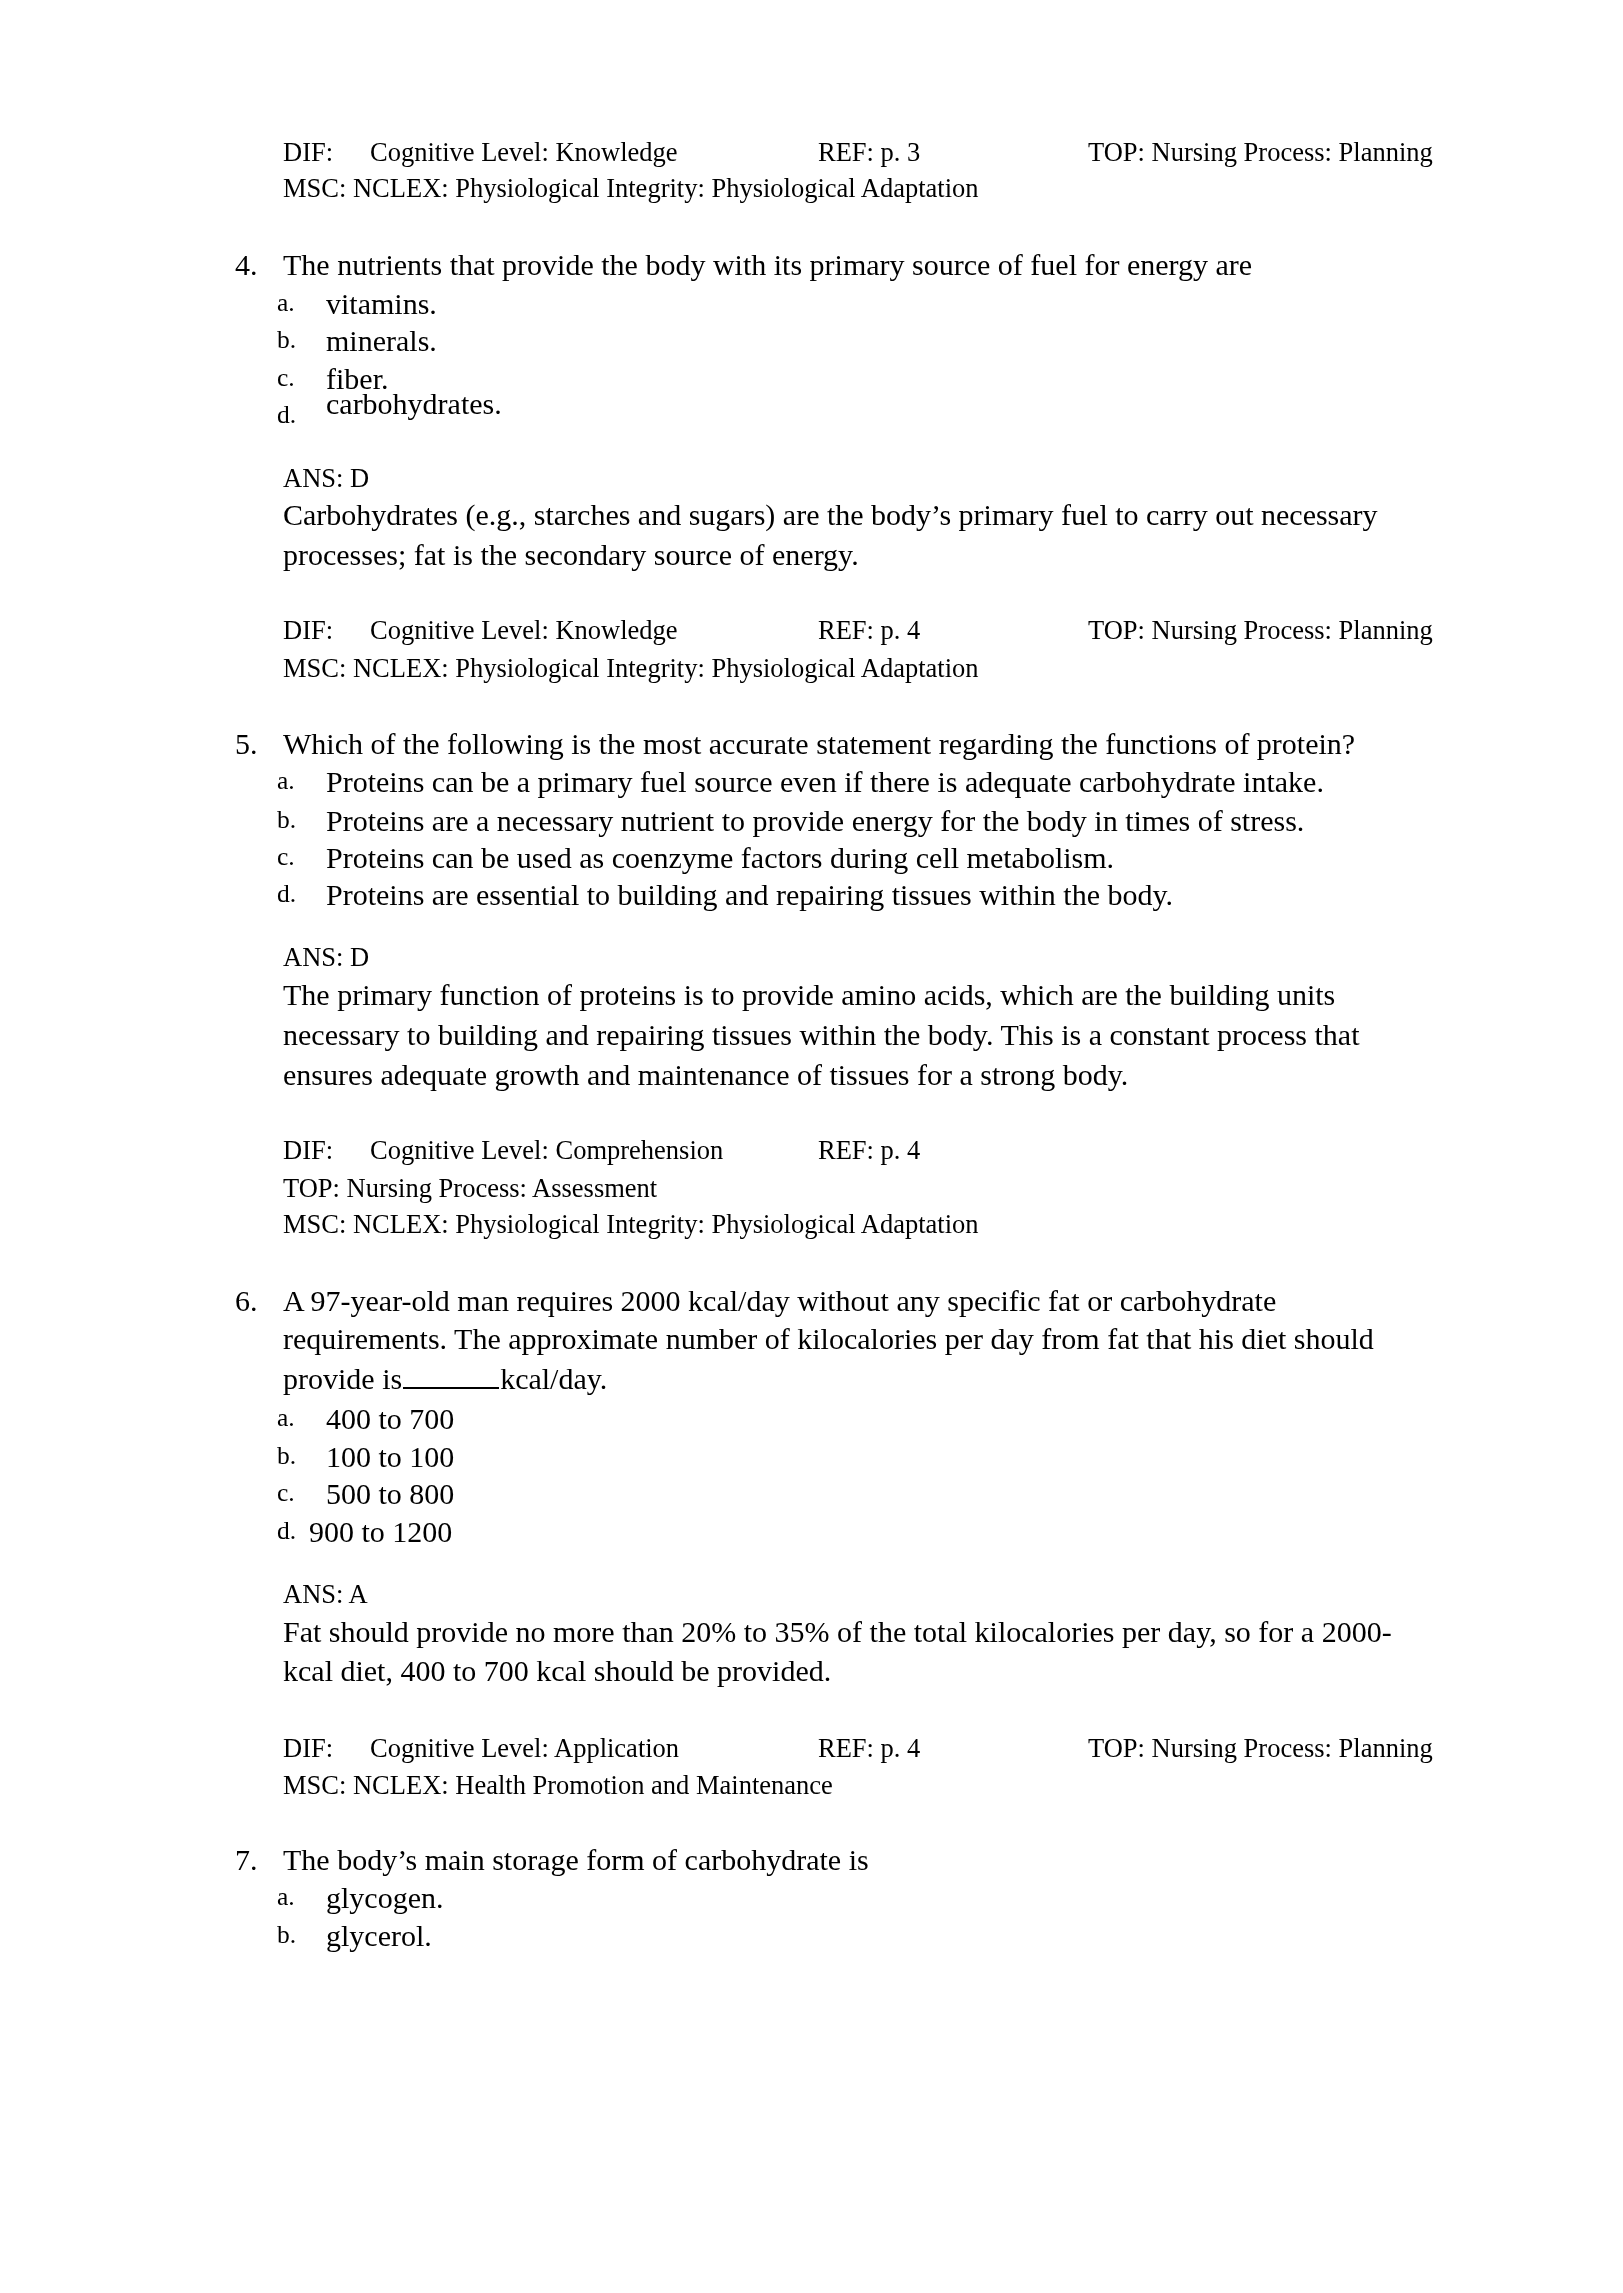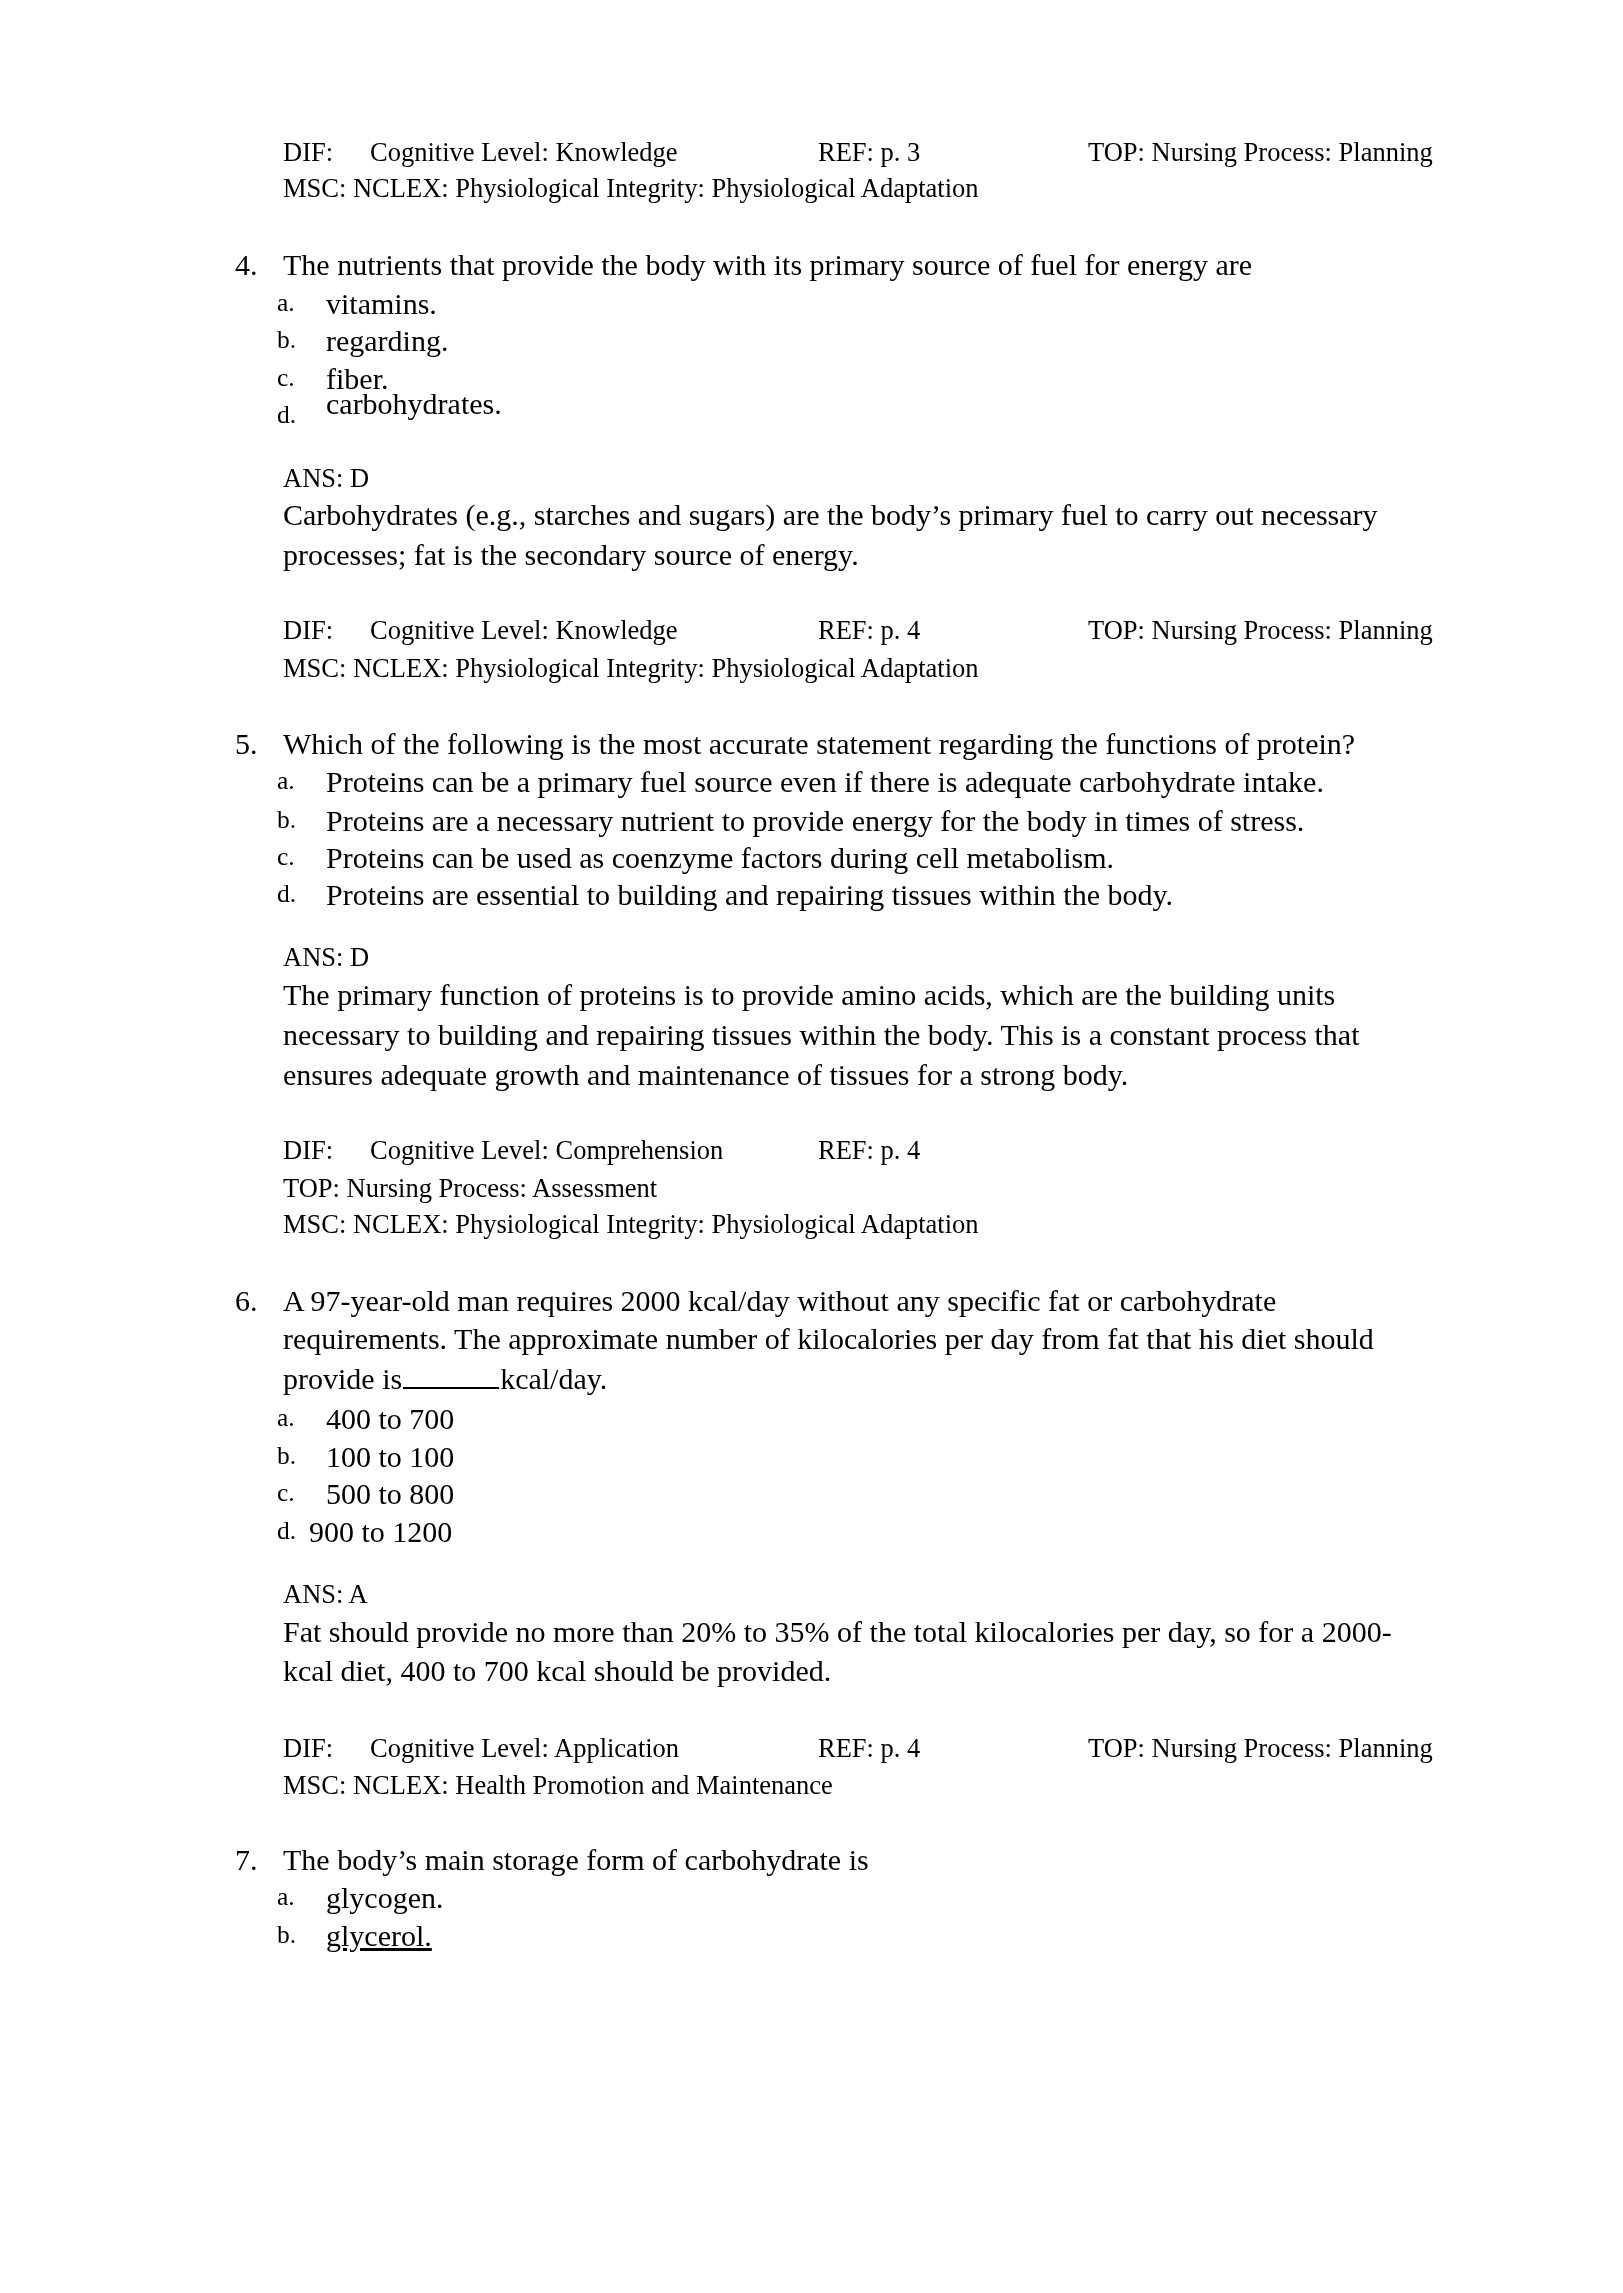--- a/index.html
+++ b/index.html
@@ -22,21 +22,21 @@
   <span class="ln meta" style="left:283px;top:175px;">MSC:  NCLEX: Physiological Integrity: Physiological Adaptation</span>
 </div>
 
 <div>
   <span class="ln main" style="left:235px;top:250px;">4.</span>
   <span class="ln main" style="left:283px;top:250px;">The nutrients that provide the body with its primary source of fuel for energy are</span>
 
   <span class="ln letter" style="left:277px;top:290px;">a.</span>
   <span class="ln main" style="left:326px;top:289px;">vitamins.</span>
   <span class="ln letter" style="left:277px;top:327px;">b.</span>
-  <span class="ln main" style="left:326px;top:326px;">regarding.</span>
+  <span class="ln main" style="left:326px;top:326px;">minerals.</span>
   <span class="ln letter" style="left:277px;top:365px;">c.</span>
   <span class="ln main" style="left:326px;top:364px;">fiber.</span>
   <span class="ln letter" style="left:277px;top:402px;">d.</span>
   <span class="ln main" style="left:326px;top:389px;">carbohydrates.</span>
 
   <span class="ln meta" style="left:283px;top:465px;">ANS: D</span>
   <span class="ln main" style="left:283px;top:500px;">Carbohydrates (e.g., starches and sugars) are the body’s primary fuel to carry out necessary</span>
   <span class="ln main" style="left:283px;top:540px;">processes; fat is the secondary source of energy.</span>
 
   <span class="ln meta" style="left:283px;top:617px;">DIF:</span>
@@ -99,15 +99,15 @@
   <span class="ln meta" style="left:283px;top:1772px;">MSC:  NCLEX: Health Promotion and Maintenance</span>
 </div>
 
 <div>
   <span class="ln main" style="left:235px;top:1845px;">7.</span>
   <span class="ln main" style="left:283px;top:1845px;">The body’s main storage form of carbohydrate is</span>
 
   <span class="ln letter" style="left:277px;top:1884px;">a.</span>
   <span class="ln main" style="left:326px;top:1883px;">glycogen.</span>
   <span class="ln letter" style="left:277px;top:1922px;">b.</span>
-  <span class="ln main" style="left:326px;top:1921px;text-decoration:underline;">glycerol.</span>
+  <span class="ln main" style="left:326px;top:1921px;">glycerol.</span>
 </div>
 
 
 </body></html>

